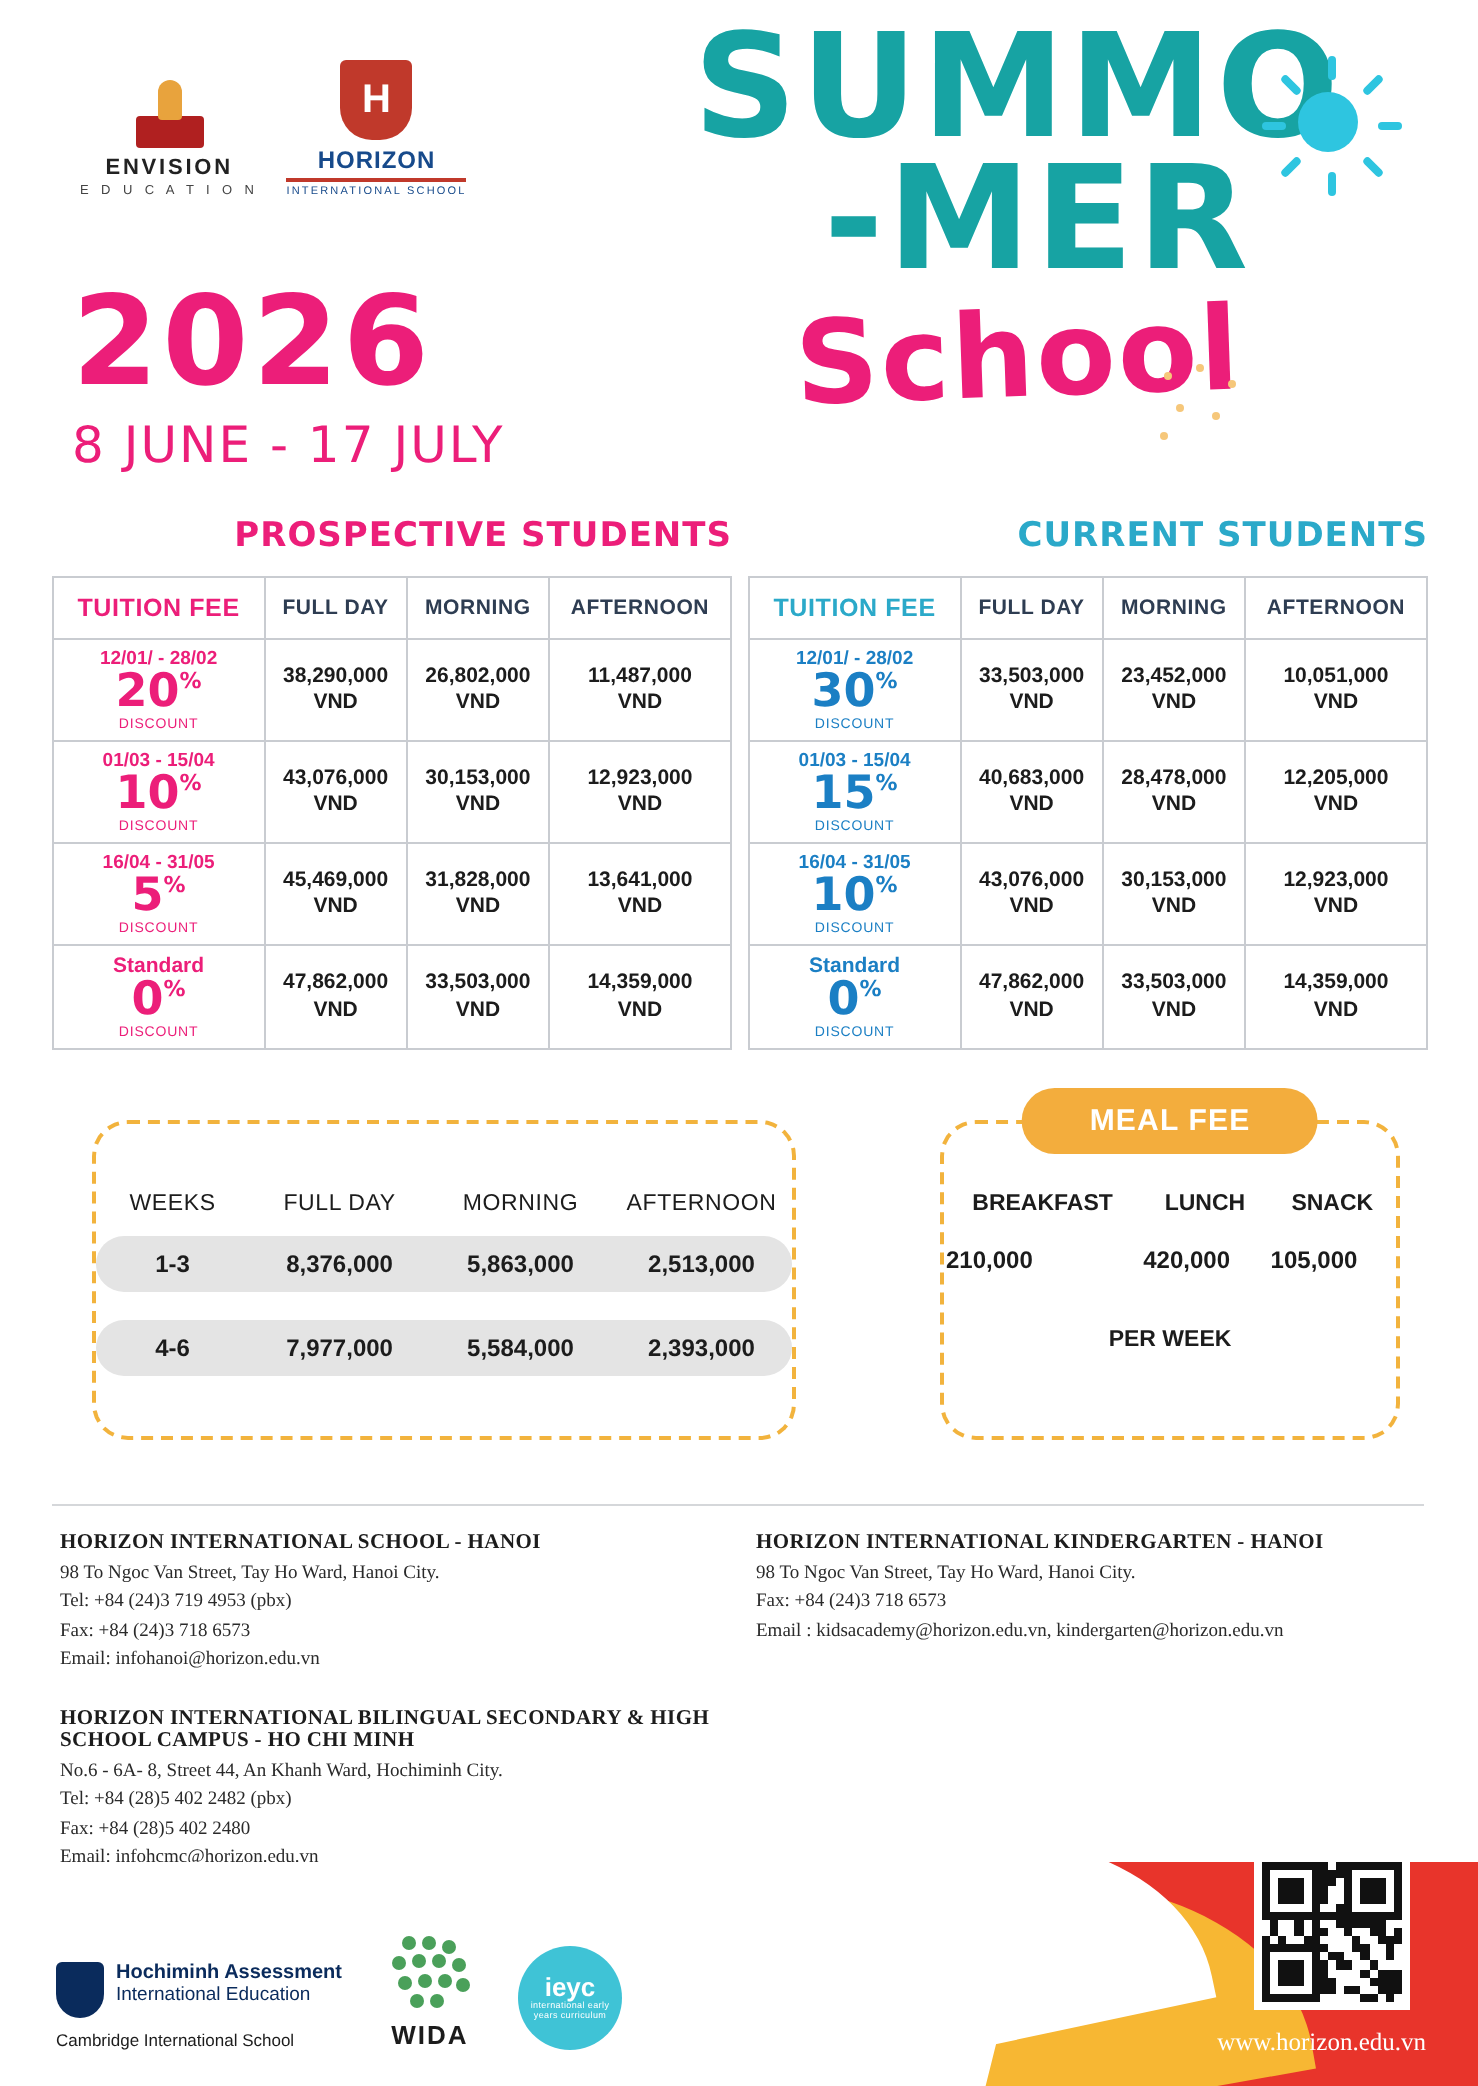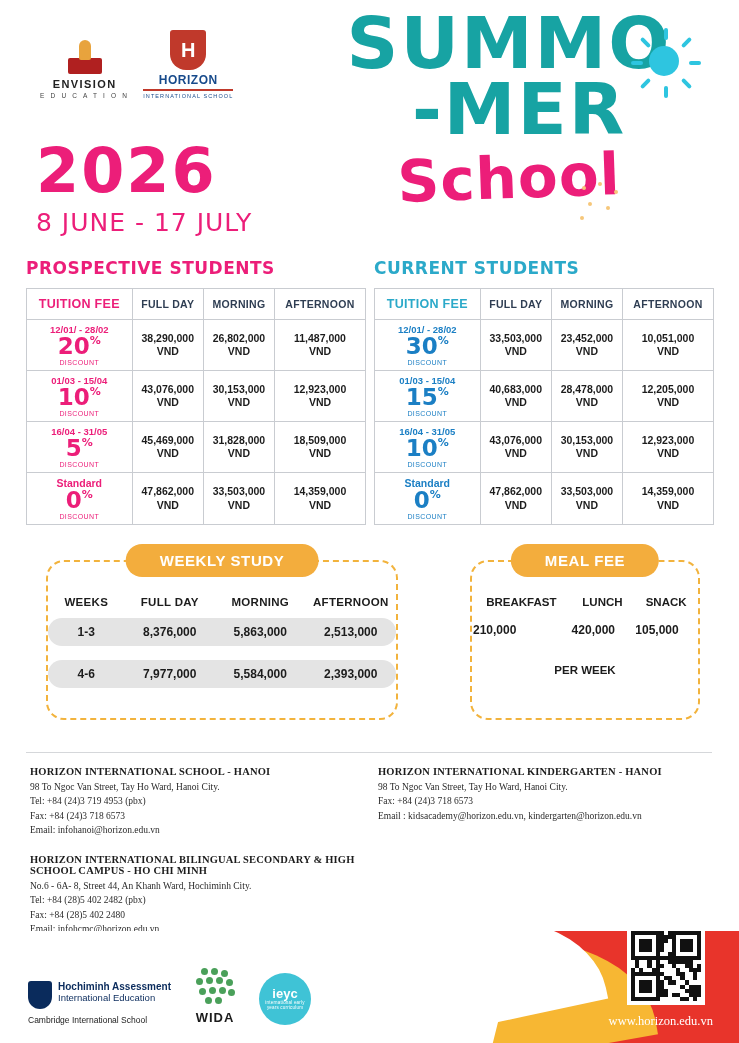--- a/index.html
+++ b/index.html
@@ -101,21 +101,21 @@
     font-size: 25px; color: #ec1e79; letter-spacing: 1px; margin-top: 6px;
   }
 
   
   .tables { position: absolute; left: 0; top: 258px; width: 739px; }
   .tbl-col { position: absolute; top: 0; }
   .tbl-col.left { left: 26px; width: 340px; }
   .tbl-col.right { left: 374px; width: 340px; }
 
   .section-banner {
-    text-align: left;
+    text-align: right;
     font-family: "DejaVu Sans", sans-serif;
     font-weight: bold; font-size: 17px; letter-spacing: .5px;
     margin-bottom: 10px;
   }
   .banner-pink { color: #ec1e79; }
   .banner-blue { color: #2ba9c9; }
 
   table.fee {
     border-collapse: collapse; width: 100%;
     background: #fff;
@@ -159,21 +159,21 @@
     border: 2px dashed #f2b33d; border-radius: 18px;
   }
   .pill {
     position: absolute; top: -18px; left: 50%; transform: translateX(-50%);
     background: #f3ad3d; color: #fff; font-weight: bold;
     font-size: 15px; letter-spacing: .6px;
     padding: 8px 34px; border-radius: 20px; white-space: nowrap;
   }
   .wk-table { width: 100%; border-collapse: collapse; margin-top: 28px; }
   .wk-table th {
-    font-size: 11.5px; font-weight: bold; color: #1c1c1c; padding: 6px 0 10px 0;
+    font-size: 11.5px; font-weight: normal; color: #1c1c1c; padding: 6px 0 10px 0;
     letter-spacing: .3px;
   }
   .wk-table td {
     font-size: 12px; font-weight: bold; color: #1c1c1c; text-align: center;
     padding: 7px 0;
   }
   .wk-table tbody tr { background: #e4e4e4; }
   .wk-table tbody tr.spacer { background: transparent; height: 6px; }
   .wk-table tbody tr td:first-child { border-radius: 14px 0 0 14px; }
   .wk-table tbody tr td:last-child { border-radius: 0 14px 14px 0; }
@@ -340,21 +340,21 @@
             <td class="amt"><span>12,923,000</span><span class="cur">VND</span></td>
           </tr>
           <tr>
             <td>
               <div class="dates pink">16/04 - 31/05</div>
               <div class="pct pink"><span>5</span><sup>%</sup></div>
               <div class="disc pink">DISCOUNT</div>
             </td>
             <td class="amt"><span>45,469,000</span><span class="cur">VND</span></td>
             <td class="amt"><span>31,828,000</span><span class="cur">VND</span></td>
-            <td class="amt"><span>18,509,000</span><span class="cur">VND</span></td>
+            <td class="amt"><span>13,641,000</span><span class="cur">VND</span></td>
           </tr>
           <tr>
             <td>
               <div class="std pink">Standard</div>
               <div class="pct pink"><span>0</span><sup>%</sup></div>
               <div class="disc pink">DISCOUNT</div>
             </td>
             <td class="amt"><span>47,862,000</span><span class="cur">VND</span></td>
             <td class="amt"><span>33,503,000</span><span class="cur">VND</span></td>
             <td class="amt"><span>14,359,000</span><span class="cur">VND</span></td>
@@ -415,21 +415,20 @@
             <td class="amt"><span>33,503,000</span><span class="cur">VND</span></td>
             <td class="amt"><span>14,359,000</span><span class="cur">VND</span></td>
           </tr>
         </tbody>
       </table>
     </div>
   </div>
 
   <div class="lower">
     <div class="weekly-box">
-      <div class="pill">WEEKLY STUDY</div>
       <table class="wk-table">
         <thead>
           <tr>
             <th style="width:22%">WEEKS</th>
             <th style="width:26%">FULL DAY</th>
             <th style="width:26%">MORNING</th>
             <th style="width:26%">AFTERNOON</th>
           </tr>
         </thead>
         <tbody>

